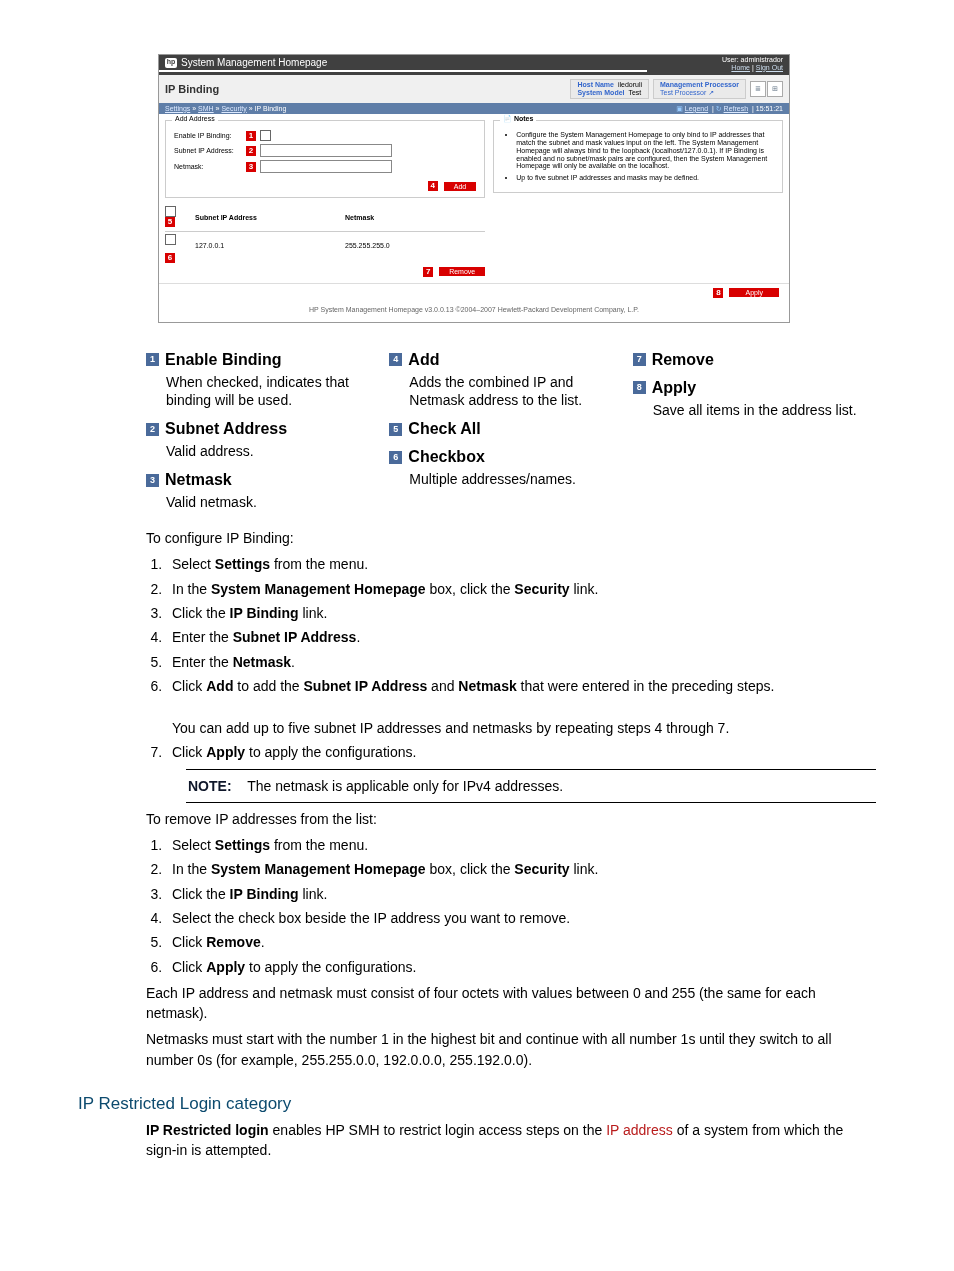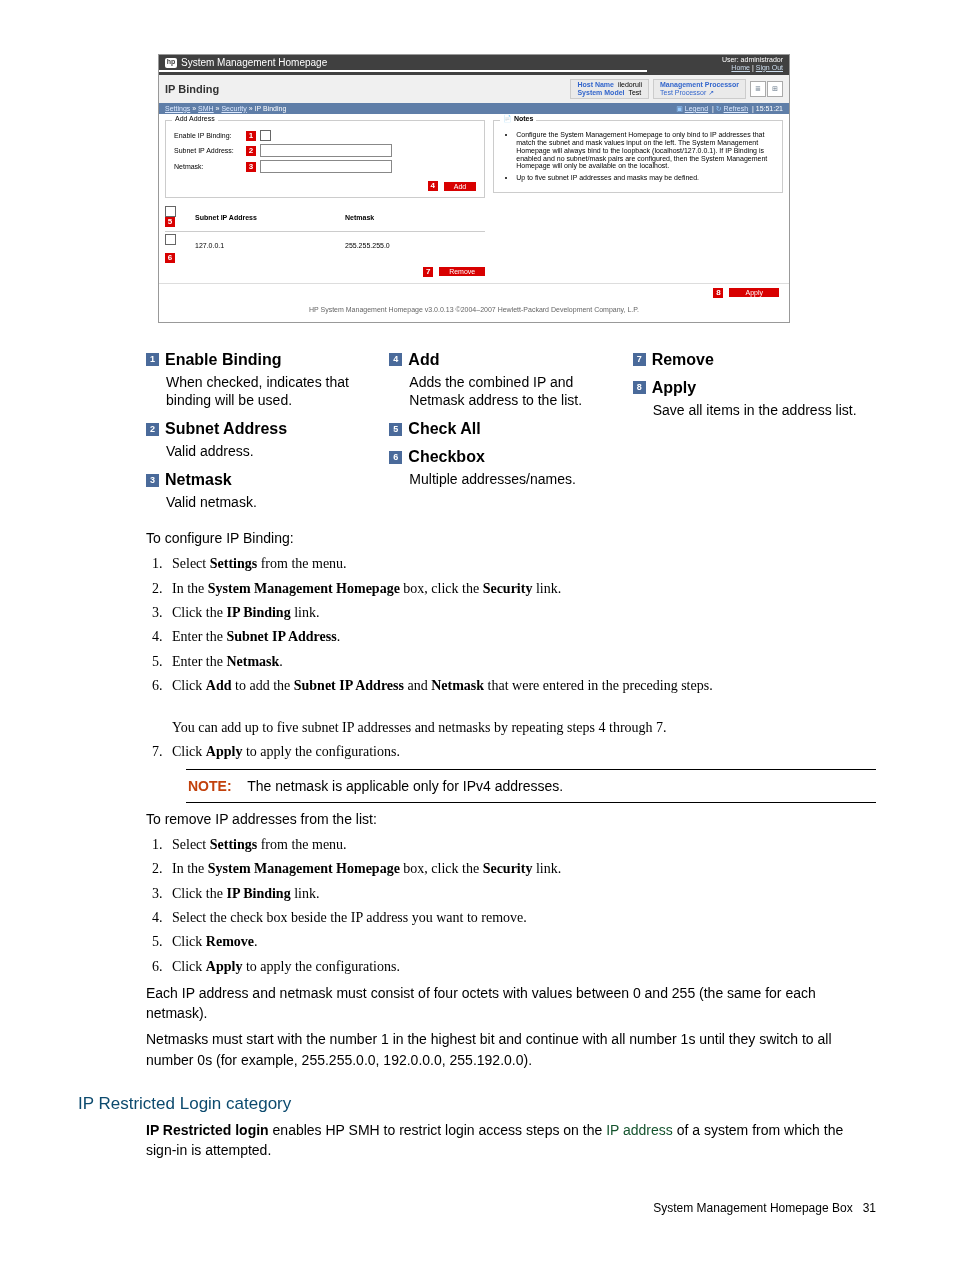--- a/index.html
+++ b/index.html
@@ -174,37 +174,37 @@
     margin-left:68px;
   }
   .col { flex:1; padding-right:18px; }
   .item { margin-bottom:10px; }
   .item-h { display:flex;align-items:center;margin-bottom:4px; }
   .item-h b { font-size:16px; }
   .item-p { margin:0 0 4px 20px; font-size:14px; line-height:1.35; }
 
   .para { margin: 6px 0 6px 68px; font-size:14px; line-height:1.45; }
   .steps { margin:2px 0 6px 88px; padding:0; }
-  .steps li { margin:4px 0; font-size:14px; line-height:1.45; padding-left:6px;font-family:Liberation Serif, serif; }
+  .steps li { margin:4px 0; font-size:14px; line-height:1.45; padding-left:6px; }
   .steps li::marker { font-size:14px; }
   .substep { margin-left:0; }
 
   .notebox {
     margin: 6px 0 6px 108px;
     border-top:1px solid #000;
     border-bottom:1px solid #000;
     padding: 8px 2px;
   }
-  .notebox b { color:#c2410c; margin-right:12px; }
+  .notebox b { color:#0f172a; margin-right:12px; }
 
   h3.sect {
     color:#0c4a6e; font-weight:normal;
     font-size:17px; margin:24px 0 6px 0;
   }
-  .link { color:#14532d; }
+  .link { color:#b91c1c; }
   .pgfoot {
     display:flex;justify-content:flex-end;
     font-size:12px;margin-top:40px;gap:10px;
   }
 </style>
 </head>
 <body>
 
 <div class="page">
 
@@ -416,18 +416,14 @@
     </ol>
 
     <p class="para">Each IP address and netmask must consist of four octets with values between 0 and 255 (the same for each netmask).</p>
     <p class="para">Netmasks must start with the number 1 in the highest bit and continue with all number 1s until they switch to all number 0s (for example, 255.255.0.0, 192.0.0.0, 255.192.0.0).</p>
 
     <h3 class="sect">IP Restricted Login category</h3>
     <p class="para">
       <b>IP Restricted login</b><span> enables HP SMH to restrict login access steps on the </span><span class="link">IP address</span><span> of a system from which the sign-in is attempted.</span>
     </p>
 
-    <div class="pgfoot">
-      <span>System Management Homepage Box</span>
-      <span>31</span>
-    </div>
   </div>
 </div>
 
 </body></html>

